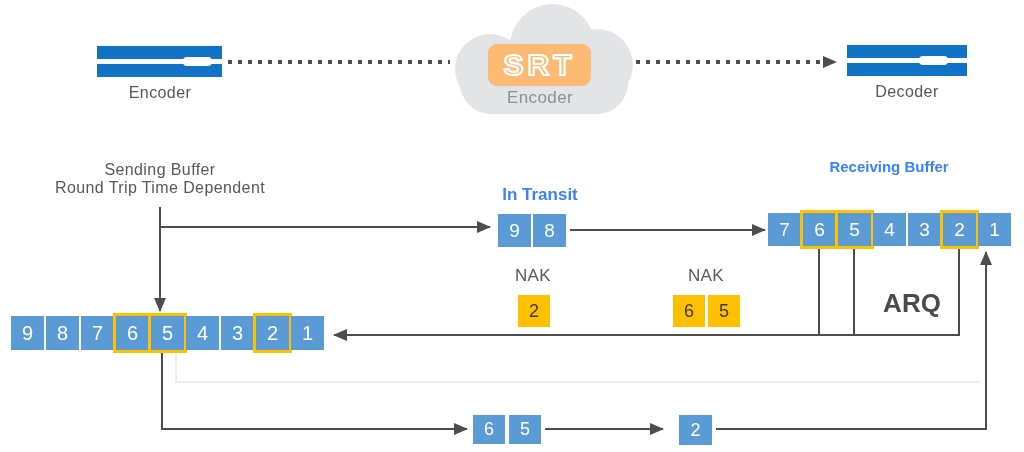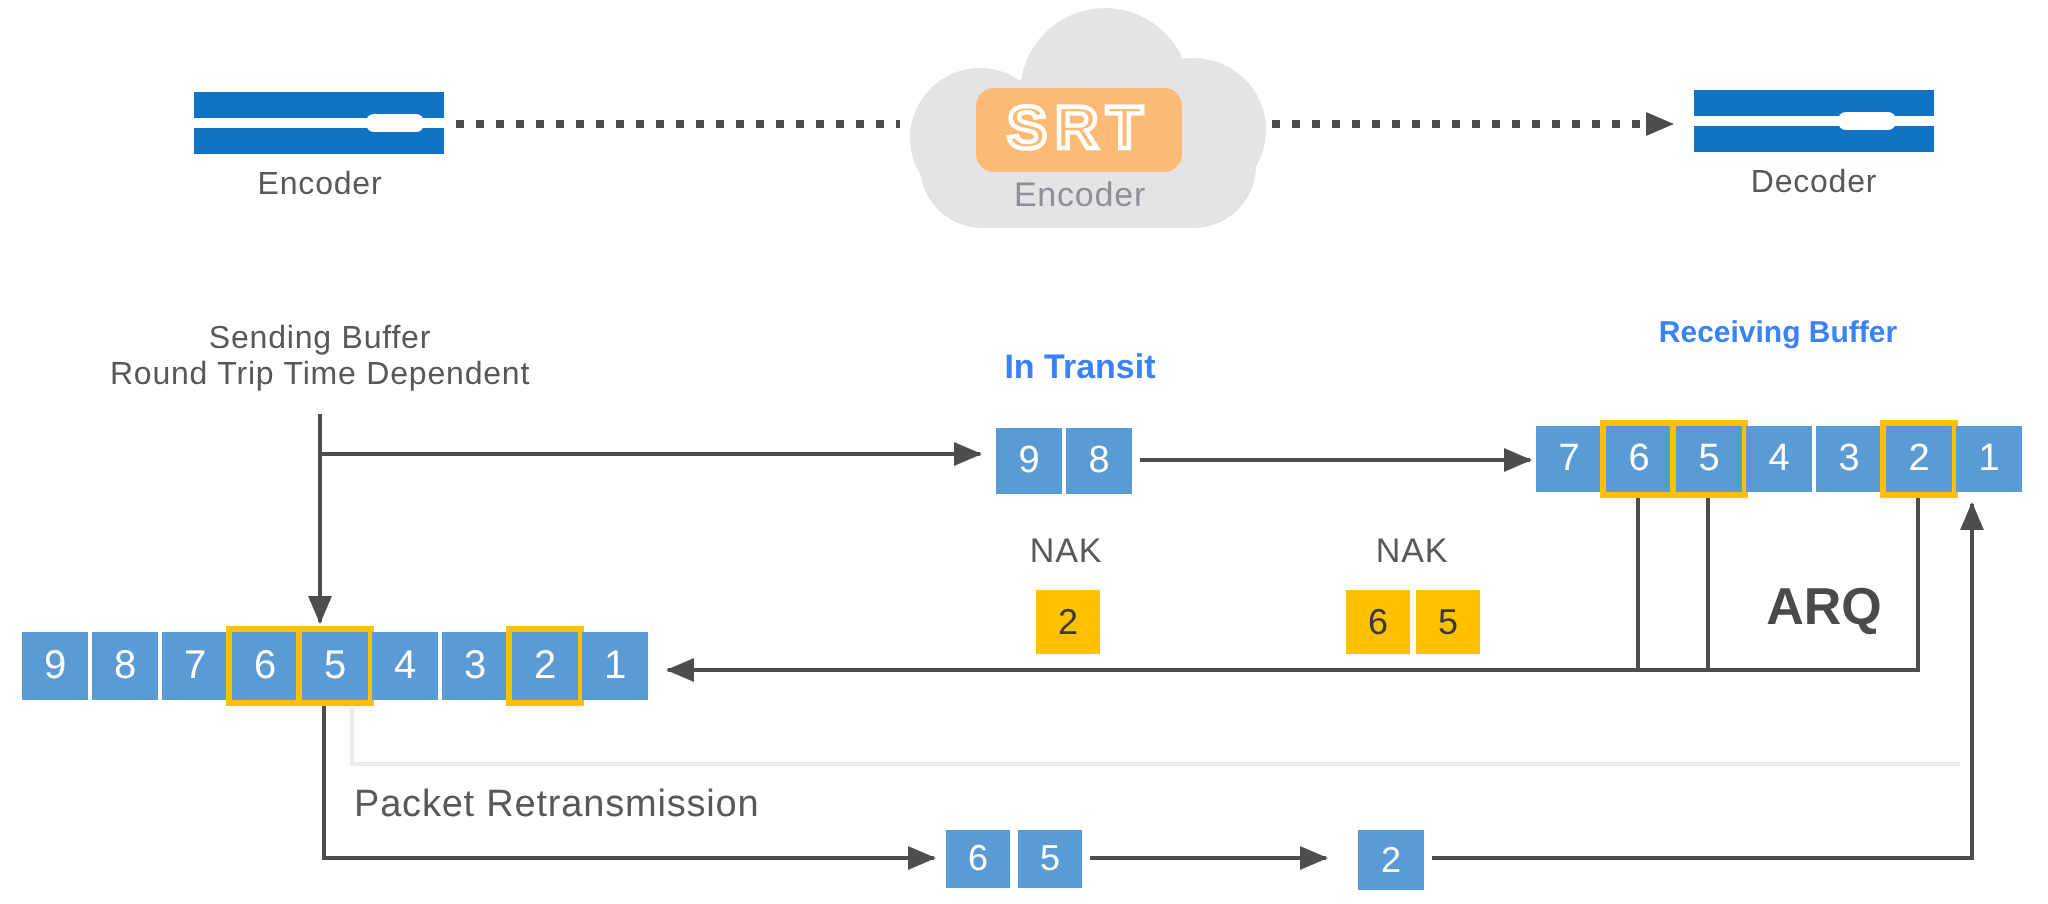--- a/index.html
+++ b/index.html
@@ -98,21 +98,21 @@
     <div class="cloud-part" style="left:5px;top:48px;width:168px;height:62px;border-radius:31px;"></div>
   </div>
   <div id="srt-box" class="abs" style="left:488px;top:44px;width:103px;height:42px;">SRT</div>
   <div class="lbl" style="left:465px;top:88px;width:150px;font-size:17px;color:#8f9093;z-index:4;">Encoder</div>
 
   <div class="lbl" style="left:10px;top:161px;width:300px;font-size:16px;line-height:18px;">
     <div>Sending Buffer</div>
     <div>Round Trip Time Dependent</div>
   </div>
 
-  <div class="lbl-bold" style="left:440px;top:174px;width:200px;font-size:17px;">In Transit</div>
+  <div class="lbl-bold" style="left:440px;top:185px;width:200px;font-size:17px;">In Transit</div>
   <div class="prow row-transit" style="left:498px;top:214px;">
       <div class="packet">9</div>
       <div class="packet">8</div>
     </div>
 
   <div class="lbl-bold" style="left:764px;top:157px;width:250px;font-size:15px;line-height:20px;">
     <div>Receiving Buffer</div>
   </div>
   <div class="prow row-recv" style="left:768px;top:213px;">
       <div class="packet">7</div>
@@ -142,21 +142,20 @@
       <div class="packet">8</div>
       <div class="packet">7</div>
       <div class="packet hl">6</div>
       <div class="packet hl">5</div>
       <div class="packet">4</div>
       <div class="packet">3</div>
       <div class="packet hl">2</div>
       <div class="packet">1</div>
     </div>
 
-  <div class="lbl" style="left:177px;top:392px;width:260px;font-size:19px;text-align:left;">Packet Retransmission</div>
   <div class="prow row-re65" style="left:473px;top:415px;">
       <div class="packet">6</div>
       <div class="packet">5</div>
     </div>
   <div class="prow row-re2" style="left:679px;top:415px;">
       <div class="packet">2</div>
     </div>
 
 </div>
 

